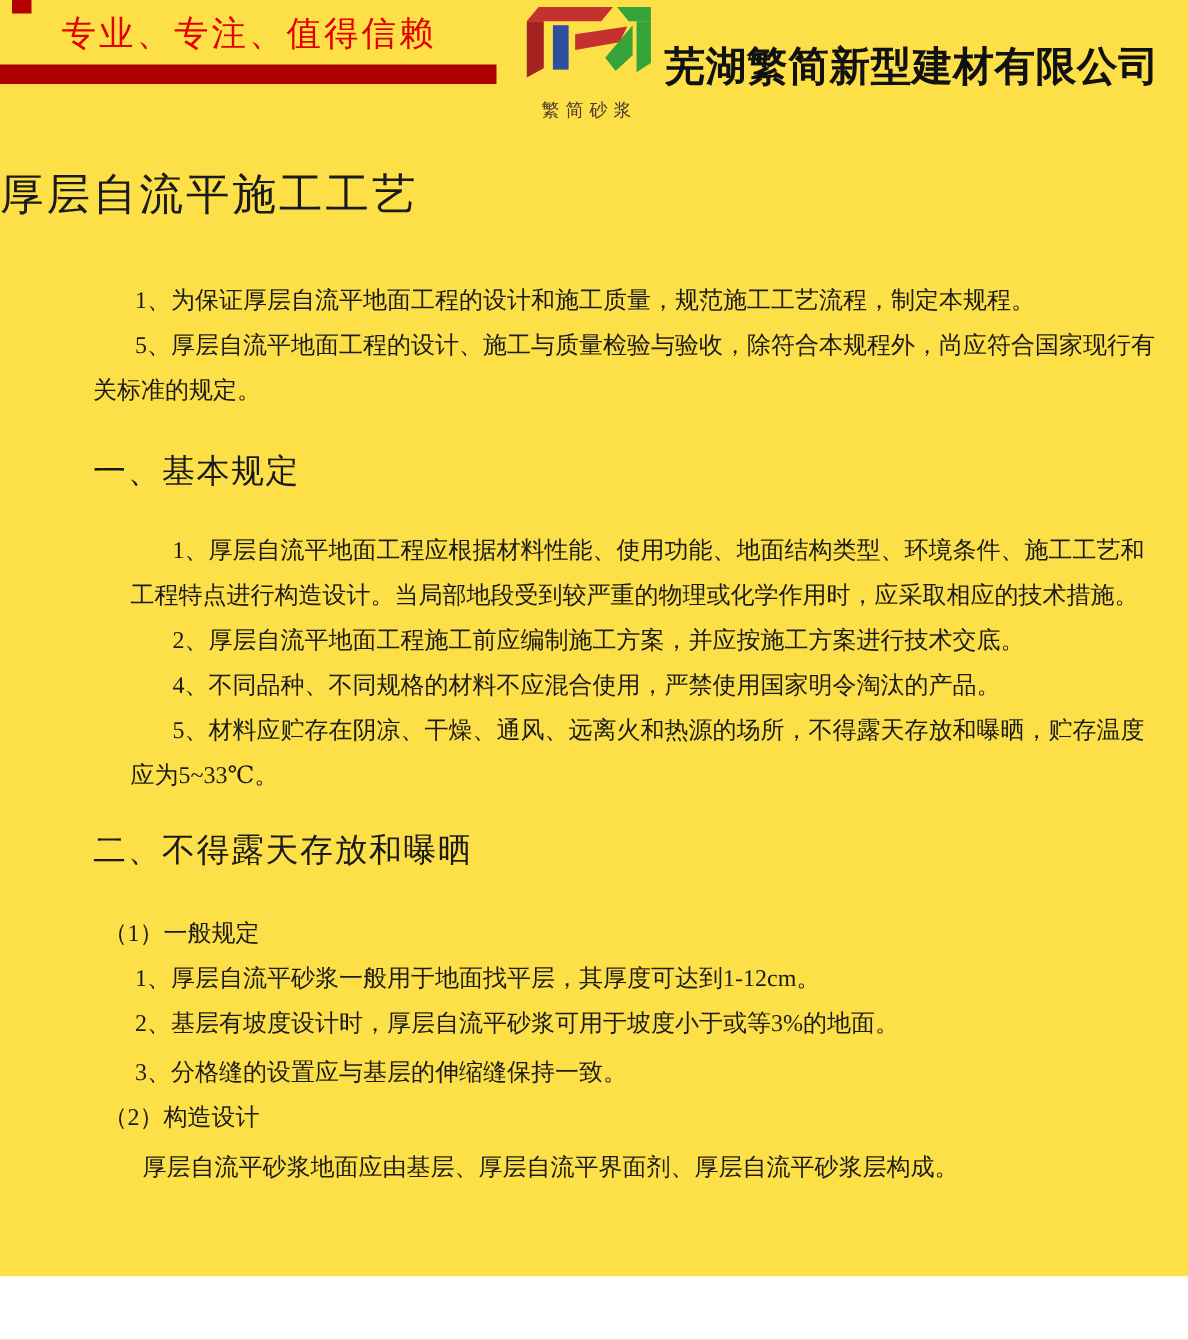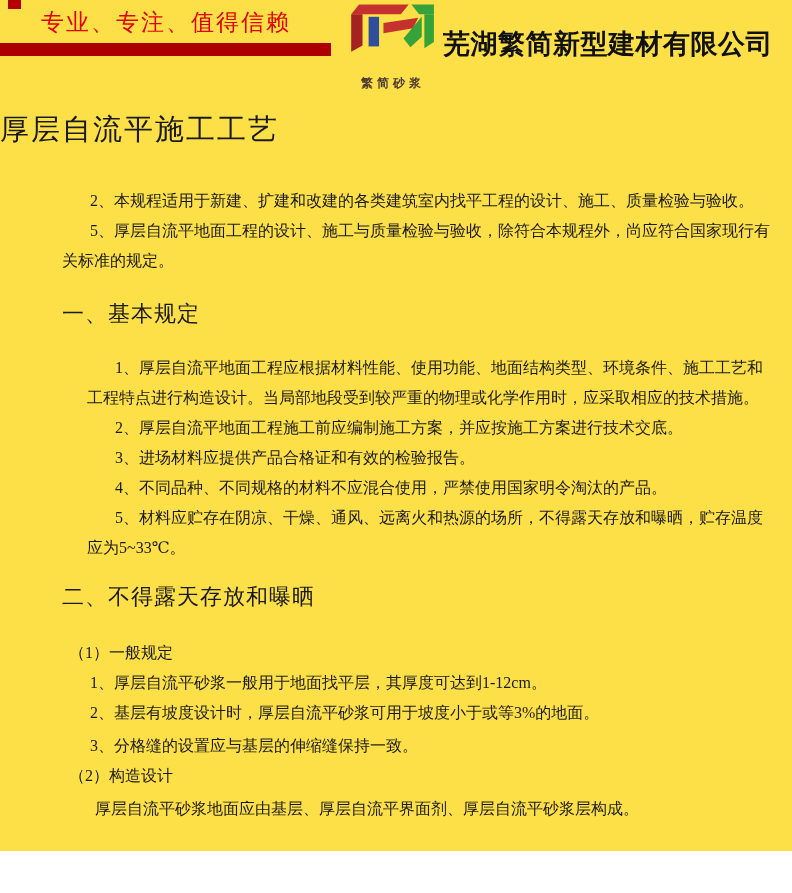--- a/index.html
+++ b/index.html
@@ -27,22 +27,22 @@
   .red-bar{
     position:absolute;left:0;top:43px;width:331px;height:13px;
     background:#ad0000;
   }
   .logo{
     position:absolute;left:341px;top:2px;width:104px;
     text-align:center;
   }
   .logo svg{display:block;width:100px;height:54px;margin:0 auto;}
   .logo-caption{
-    margin-top:19px;
-    font-size:12px;font-weight:bold;
+    margin-top:9px;
+    font-size:12px;font-weight:normal;
     letter-spacing:4px;
     color:#4a3a30;
     white-space:nowrap;
     text-align:center;
   }
   .company-name{
     position:absolute;left:443px;top:26px;
     font-family:"Liberation Sans","DejaVu Sans",sans-serif;
     font-size:27px;font-weight:bold;color:#111;
     letter-spacing:0.5px;white-space:nowrap;
@@ -106,28 +106,27 @@
     </div>
 
     <div class="company-name">芜湖繁简新型建材有限公司</div>
   </header>
 
   <main>
     <h1 class="doc-title">厚层自流平施工工艺</h1>
 
     <div class="content">
 
-      <p class="para">2、本规程适用于新建、扩建和改建的各类建筑室内找平工程的设计、施工、质量检验与验收。</p>
+      <p class="para">1、为保证厚层自流平地面工程的设计和施工质量，规范施工工艺流程，制定本规程。</p>
       <p class="para">5、厚层自流平地面工程的设计、施工与质量检验与验收，除符合本规程外，尚应符合国家现行有关标准的规定。</p>
 
       <h2 class="sec-heading first">一、基本规定</h2>
       <div class="sec-items">
         <p class="item">1、厚层自流平地面工程应根据材料性能、使用功能、地面结构类型、环境条件、施工工艺和工程特点进行构造设计。当局部地段受到较严重的物理或化学作用时，应采取相应的技术措施。</p>
         <p class="item">2、厚层自流平地面工程施工前应编制施工方案，并应按施工方案进行技术交底。</p>
-        <p class="item">3、进场材料应提供产品合格证和有效的检验报告。</p>
         <p class="item">4、不同品种、不同规格的材料不应混合使用，严禁使用国家明令淘汰的产品。</p>
         <p class="item">5、材料应贮存在阴凉、干燥、通风、远离火和热源的场所，不得露天存放和曝晒，贮存温度应为5~33℃。</p>
       </div>
 
       <h2 class="sec-heading second">二、不得露天存放和曝晒</h2>
 
       <p class="sub-label">（1）一般规定</p>
       <p class="sub-item">1、厚层自流平砂浆一般用于地面找平层，其厚度可达到1-12cm。</p>
       <p class="sub-item">2、基层有坡度设计时，厚层自流平砂浆可用于坡度小于或等3%的地面。</p>
       <p class="sub-item gap-before">3、分格缝的设置应与基层的伸缩缝保持一致。</p>

